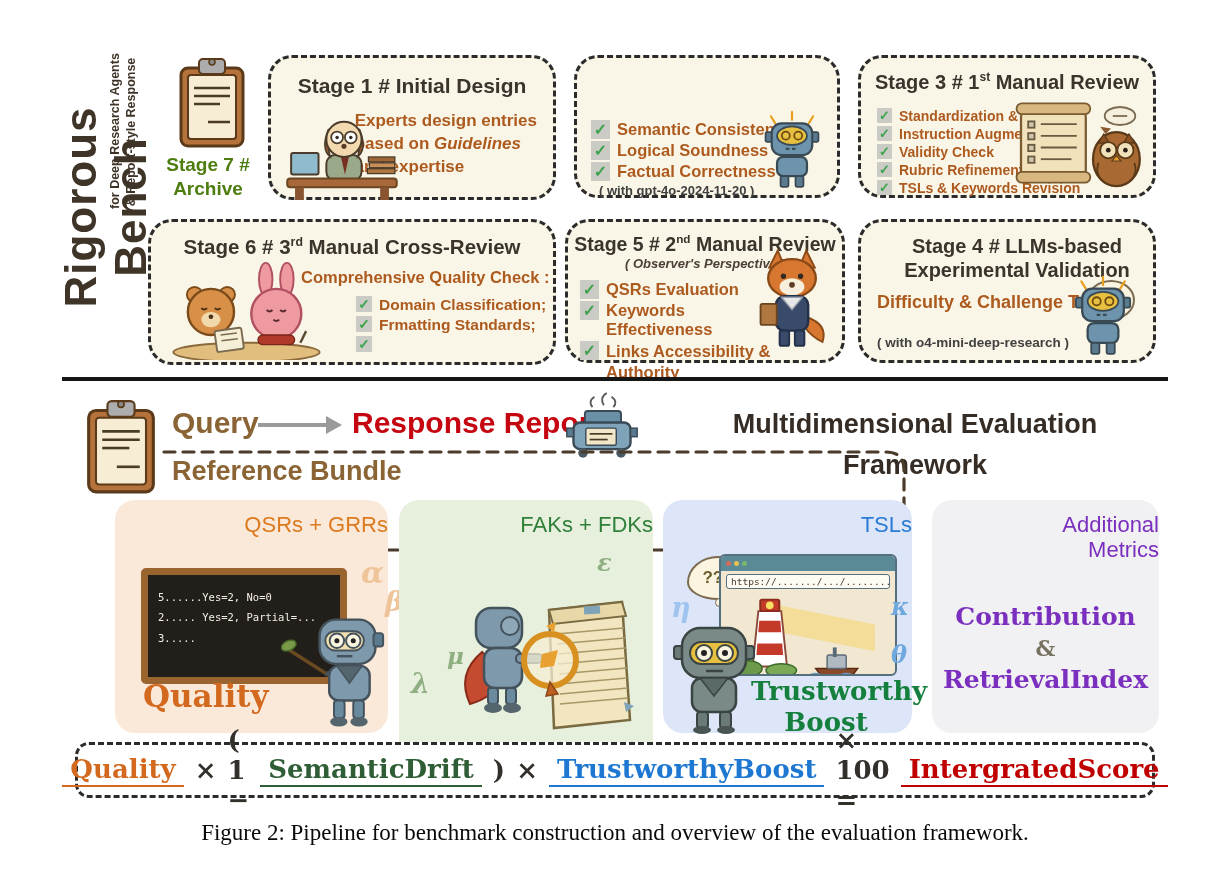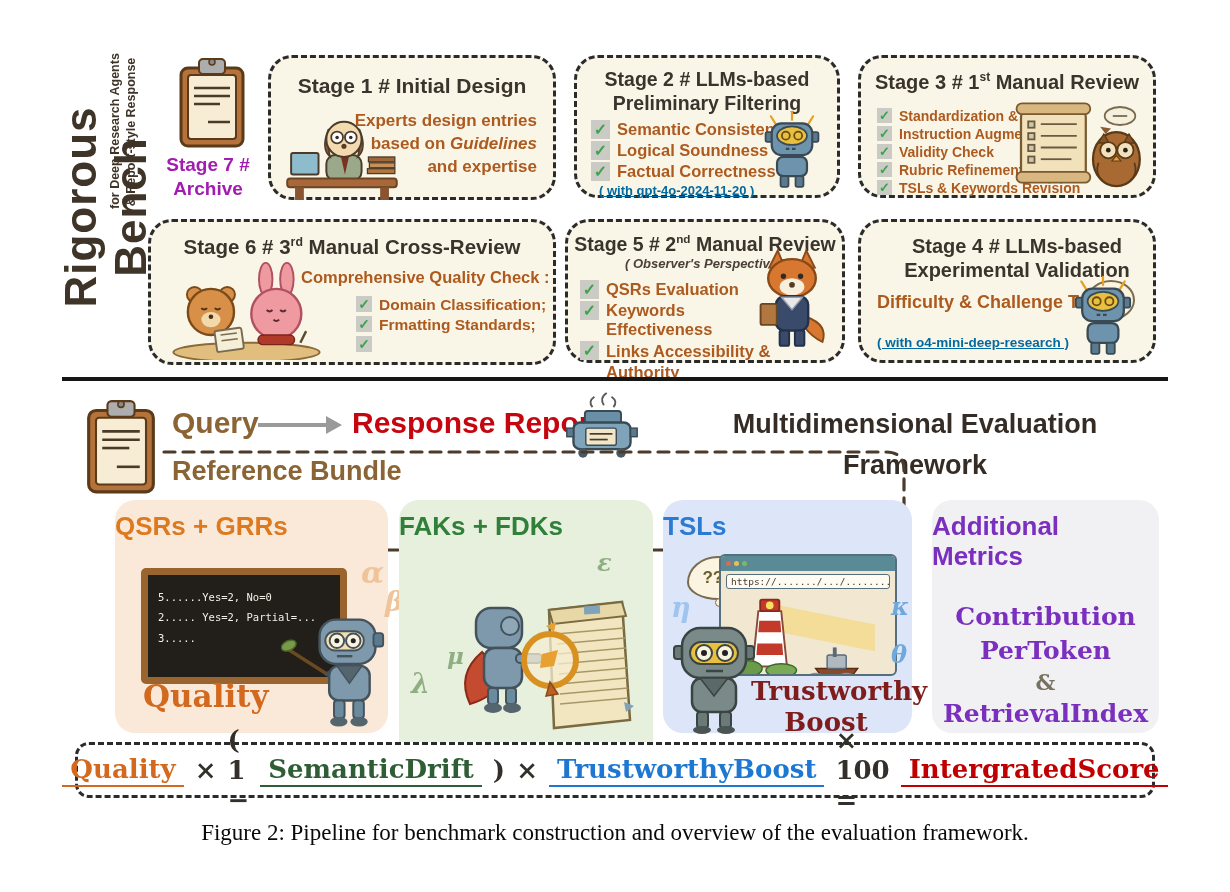--- a/index.html
+++ b/index.html
@@ -5,42 +5,42 @@
   html,body{margin:0;padding:0;background:#fff;}
   #canvas{position:relative;width:1230px;height:892px;background:#fff;overflow:hidden;
           font-family:"Liberation Sans",sans-serif;}
   .abs{position:absolute;}
 
   
   .banner-title{font-size:44px;font-weight:800;color:#3F3428;letter-spacing:1px;
     text-align:center;transform:rotate(-90deg);}
   .banner-sub{font-size:12.5px;font-weight:700;color:#3F3428;line-height:1.3;
     text-align:center;transform:rotate(-90deg);white-space:nowrap;}
-  .stage7{font-size:19px;font-weight:800;color:#a21caf;text-align:center;line-height:1.25;}
+  .stage7{font-size:19px;font-weight:800;color:#4d7c0f;text-align:center;line-height:1.25;}
 
   
   .stage-box{border:3px dashed #2B2B2B;border-radius:24px;background:#FAF6E7;box-sizing:border-box;}
   .stage-title{font-weight:800;color:#3A342C;text-align:center;line-height:1.22;}
   .stage-title sup{font-size:60%;}
   .brown{color:#AD5A1F;font-weight:800;}
   .chk-row{display:flex;align-items:flex-start;margin:2px 0;}
   .chk{display:inline-flex;align-items:center;justify-content:center;width:19px;height:19px;
        background:#CBCBC6;color:#3FA34D;font-weight:900;font-size:16px;margin-right:7px;flex:0 0 auto;}
-  .note{color:#0369a1;font-weight:800;text-decoration:underline;}
+  .note{color:#404040;font-weight:800;}
 
   
   .divider{background:#161616;height:4px;}
   .query{font-size:30px;font-weight:800;color:#8A6434;}
   .response{font-size:30px;font-weight:800;color:#C5050F;}
   .framework{font-size:27px;font-weight:800;color:#352C25;text-align:center;line-height:1.5;}
   .refbundle{font-size:27px;font-weight:800;color:#8A6434;}
 
   
   .panel{border-radius:20px;box-sizing:border-box;}
-  .panel-title{font-size:26px;font-weight:700;text-align:left;padding-top:12px;line-height:1.15;}
+  .panel-title{font-size:22px;font-weight:400;text-align:right;padding-top:12px;line-height:1.15;}
   .serif{font-family:"DejaVu Serif","Liberation Serif",serif;}
   .greek{font-family:"DejaVu Serif",serif;font-style:italic;font-weight:700;}
   .board{background:#221E1A;border:7px solid #9A642F;border-radius:5px;box-sizing:border-box;
          padding:12px 8px 6px 10px;}
   .board div{color:#F2EFE6;font-family:"DejaVu Sans Mono",monospace;font-size:10.5px;line-height:1.95;white-space:nowrap;}
   .browser{border:2px solid #55707C;border-radius:6px;background:#F2E8D2;overflow:hidden;box-sizing:border-box;}
   .browser-bar{background:#5A8A96;height:15px;display:flex;align-items:center;padding-left:5px;gap:3px;}
   .browser-dot{width:5px;height:5px;border-radius:50%;}
   .urlbar{background:#FDFBF2;border:1.5px solid #55707C;border-radius:3px;margin:3px 5px;
           font-family:"DejaVu Sans Mono",monospace;font-size:9.5px;color:#4A3B2A;
@@ -274,35 +274,31 @@
   <svg class="abs" style="left:176px;top:56px;width:72px;height:94px;">
       <use href="#sym-clipboard"></use>
     </svg>
   <div class="abs stage7" style="left:148px;top:153px;width:120px;">
     <span>Stage 7 #</span><br>
     <span>Archive</span>
   </div>
 
   <div class="abs stage-box" style="left:268px;top:55px;width:288px;height:145px;">
     <div class="stage-title" style="font-size:21px;margin-top:15px;">Stage 1 # Initial Design</div>
-    <div class="brown" style="position:absolute;right:16px;top:52px;font-size:17px;text-align:right;line-height:1.35;">
+    <div class="brown" style="position:absolute;right:16px;top:52px;font-size:17px;line-height:1.35;">
       <span>Experts design entries</span><br>
       <span>based on </span><em>Guidelines</em><br>
       <span>and expertise</span>
     </div>
     <svg style="position:absolute;left:12px;top:52px;width:118px;height:90px;">
         <use href="#sym-dog-desk"></use>
       </svg>
   </div>
 
   <div class="abs stage-box" style="left:574px;top:55px;width:266px;height:143px;">
-    <div class="stage-title" style="font-size:19.5px;margin-top:10px;">
-      <span>Stage 2 # LLMs-based</span><br>
-      <span>Preliminary Filtering</span>
-    </div>
     <div style="position:absolute;left:14px;top:60px;">
       <div class="chk-row">
           <span class="chk">✓</span>
           <span class="brown" style="font-size:16.5px;">Semantic Consistency</span>
         </div>
       <div class="chk-row">
           <span class="chk">✓</span>
           <span class="brown" style="font-size:16.5px;">Logical Soundness</span>
         </div>
       <div class="chk-row">
@@ -480,34 +476,33 @@
       <div class="urlbar">https://......./.../............/</div>
       <svg style="width:174px;height:86px;">
           <use href="#sym-lighthouse"></use>
         </svg>
     </div>
     <div class="greek" style="position:absolute;left:228px;top:92px;font-size:24px;color:#6FA8DC;">κ</div>
     <div class="greek" style="position:absolute;left:228px;top:140px;font-size:24px;color:#6FA8DC;">θ</div>
     <svg style="position:absolute;left:4px;top:116px;width:94px;height:118px;">
         <use href="#sym-robot-dark"></use>
       </svg>
-    <div class="serif" style="position:absolute;left:88px;top:176px;width:150px;text-align:center;font-size:26px;font-weight:700;color:#7f1d1d;line-height:1.2;">
+    <div class="serif" style="position:absolute;left:88px;top:176px;width:150px;text-align:center;font-size:26px;font-weight:700;color:#15803d;line-height:1.2;">
       <span>Trustworthy</span><br>
       <span>Boost</span>
     </div>
   </div>
 
   <div class="abs panel" style="left:932px;top:500px;width:227px;height:233px;background:#F1F0F3;">
     <div class="panel-title" style="color:#7B2FBE;">
       <span>Additional</span><br>
       <span>Metrics</span>
     </div>
     <div class="serif" style="position:absolute;left:0;top:100px;width:100%;text-align:center;font-weight:700;color:#7B2FBE;font-size:25px;line-height:1.35;">
       <div>Contribution</div>
-      <div>PerToken</div>
       <div style="color:#77715F;font-size:22px;">&amp;</div>
       <div>RetrievalIndex</div>
     </div>
   </div>
 
   <div class="abs formula-box" style="left:75px;top:742px;width:1080px;height:56px;">
     <span class="u" style="color:#D2691E;">Quality</span>
     <span>×</span>
     <span>( 1 −</span>
     <span class="u" style="color:#2F5D35;">SemanticDrift</span>

